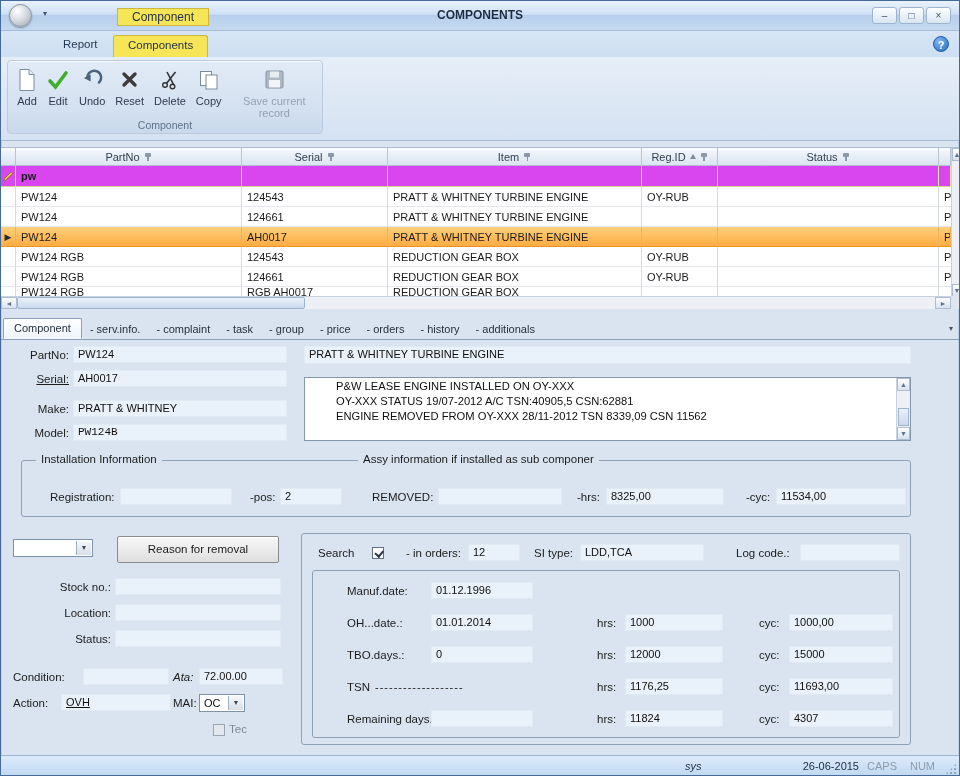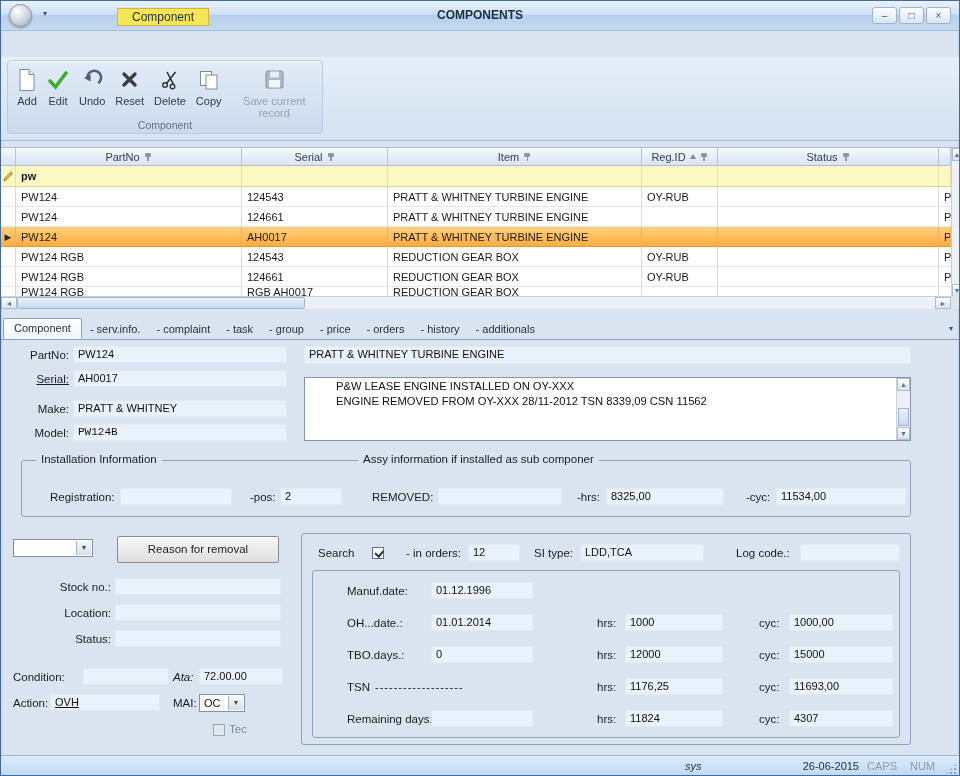--- a/index.html
+++ b/index.html
@@ -39,21 +39,21 @@
   .rgroup-label{position:absolute;left:0;bottom:2px;width:100%;text-align:center;font-size:10.5px;color:#5f7286;}
 
   
   .gridwrap{position:absolute;left:0;top:146px;width:960px;height:162px;background:#fff;border-top:1px solid #aebdd0;}
   .ghead,.grow{display:flex;width:950px;}
   .gc{border-right:1px solid #d4dae3;border-bottom:1px solid #e4e8ee;font-size:11px;color:#1a1a1a;
     display:flex;align-items:center;overflow:hidden;white-space:nowrap;padding:0 5px;height:100%;}
   .ghead{height:18px;background:linear-gradient(#f8fbfe,#e7eef6 45%,#d9e3f0);}
   .ghead .gc{border-right:1px solid #b9c4d2;border-bottom:1px solid #aebdd0;color:#32404f;justify-content:center;gap:4px;}
   .grow{height:20px;background:#fff;}
-  .grow.filter{height:21px;background:#fef9c3;border-radius:7px;}
+  .grow.filter{height:21px;background:#d946ef;}
   .grow.filter .gc{border-right:1px solid #e7dfa4;border-bottom:1px solid #d9cf92;}
   .grow.selected{background:linear-gradient(#ffd07b,#fdaa3f);}
   .grow.selected .gc{border-bottom:1px solid #e8971f;border-right:1px solid #eeb25a;}
   .grow.partial{height:10px;overflow:hidden;}
   .w-sel{width:15px;padding:0 1px;justify-content:center;}
   .w-part{width:226px;}
   .w-ser{width:146px;}
   .w-item{width:254px;}
   .w-reg{width:76px;}
   .w-st{width:221px;}
@@ -128,20 +128,25 @@
     <div class="qat-arrow">▾</div>
     <div class="ctx-label">Component</div>
     <div class="title-text">COMPONENTS</div>
     <div class="win-controls">
       <div class="win-btn">–</div>
       <div class="win-btn">□</div>
       <div class="win-btn">×</div>
     </div>
   </div>
 
+  <div class="tabrow">
+    <div class="rtab report">Report</div>
+    <div class="rtab components">Components</div>
+    <div class="help-btn">?</div>
+  </div>
 
   <div class="ribbon">
     <div class="rgroup">
       <div class="rbuttons">
         <div class="rbtn">
           <span class="ric">
             <svg width="20" height="24" viewBox="0 0 20 24">
                 <path d="M3 1.5 h9 l5 5 v16 h-14 z" fill="#fff" stroke="#7a8b9c"></path>
                 <path d="M12 1.5 v5 h5" fill="#e4ebf2" stroke="#7a8b9c"></path>
               </svg>
@@ -345,20 +350,21 @@
     <div class="lbl r" style="left:2px;top:63px;width:66px;">Make:</div>
     <div class="fld" style="left:72px;top:60px;width:214px;">PRATT &amp; WHITNEY</div>
     <div class="lbl r" style="left:2px;top:87px;width:66px;">Model:</div>
     <div class="fld" style="left:72px;top:84px;width:214px;font-family:Liberation Mono, monospace;">PW124B</div>
 
     <div class="fld" style="left:303px;top:6px;width:607px;height:18px;">PRATT &amp; WHITNEY TURBINE ENGINE</div>
 
     <div class="notes">
       <div class="notes-lines">
         <div>P&amp;W LEASE ENGINE INSTALLED ON OY-XXX</div>
+        <div>OY-XXX STATUS 19/07-2012 A/C TSN:40905,5 CSN:62881</div>
         <div>ENGINE REMOVED FROM OY-XXX 28/11-2012 TSN 8339,09 CSN 11562</div>
       </div>
       <div class="nscroll">
         <div class="sb-btn up">▲</div>
         <div class="nthumb"></div>
         <div class="sb-btn down">▼</div>
       </div>
     </div>
 
     <div class="gbox" style="left:20px;top:120px;width:890px;height:57px;">
@@ -388,21 +394,21 @@
     <div class="fld" style="left:114px;top:264px;width:166px;"></div>
     <div class="lbl r" style="left:10px;top:293px;width:100px;">Status:</div>
     <div class="fld" style="left:114px;top:290px;width:166px;"></div>
 
     <div class="lbl" style="left:12px;top:331px;">Condition:</div>
     <div class="fld" style="left:82px;top:328px;width:86px;"></div>
     <div class="lbl" style="left:172px;top:331px;font-style:italic;">Ata:</div>
     <div class="fld" style="left:198px;top:328px;width:84px;">72.00.00</div>
 
     <div class="lbl" style="left:12px;top:357px;">Action:</div>
-    <div class="fld" style="left:49px;top:354px;width:110px;text-decoration:underline;">OVH</div>
+    <div class="fld" style="left:60px;top:354px;width:110px;text-decoration:underline;">OVH</div>
     <div class="lbl" style="left:172px;top:357px;">MAI:</div>
     <div class="combo" style="left:198px;top:354px;width:46px;">
       <span>OC</span>
       <span class="drop">▼</span>
     </div>
 
     <div class="cb disabled" style="left:212px;top:384px;"></div>
     <div class="lbl" style="left:228px;top:383px;color:#7c8a98;">Tec</div>
 
     <div class="gbox" style="left:300px;top:193px;width:610px;height:212px;">

